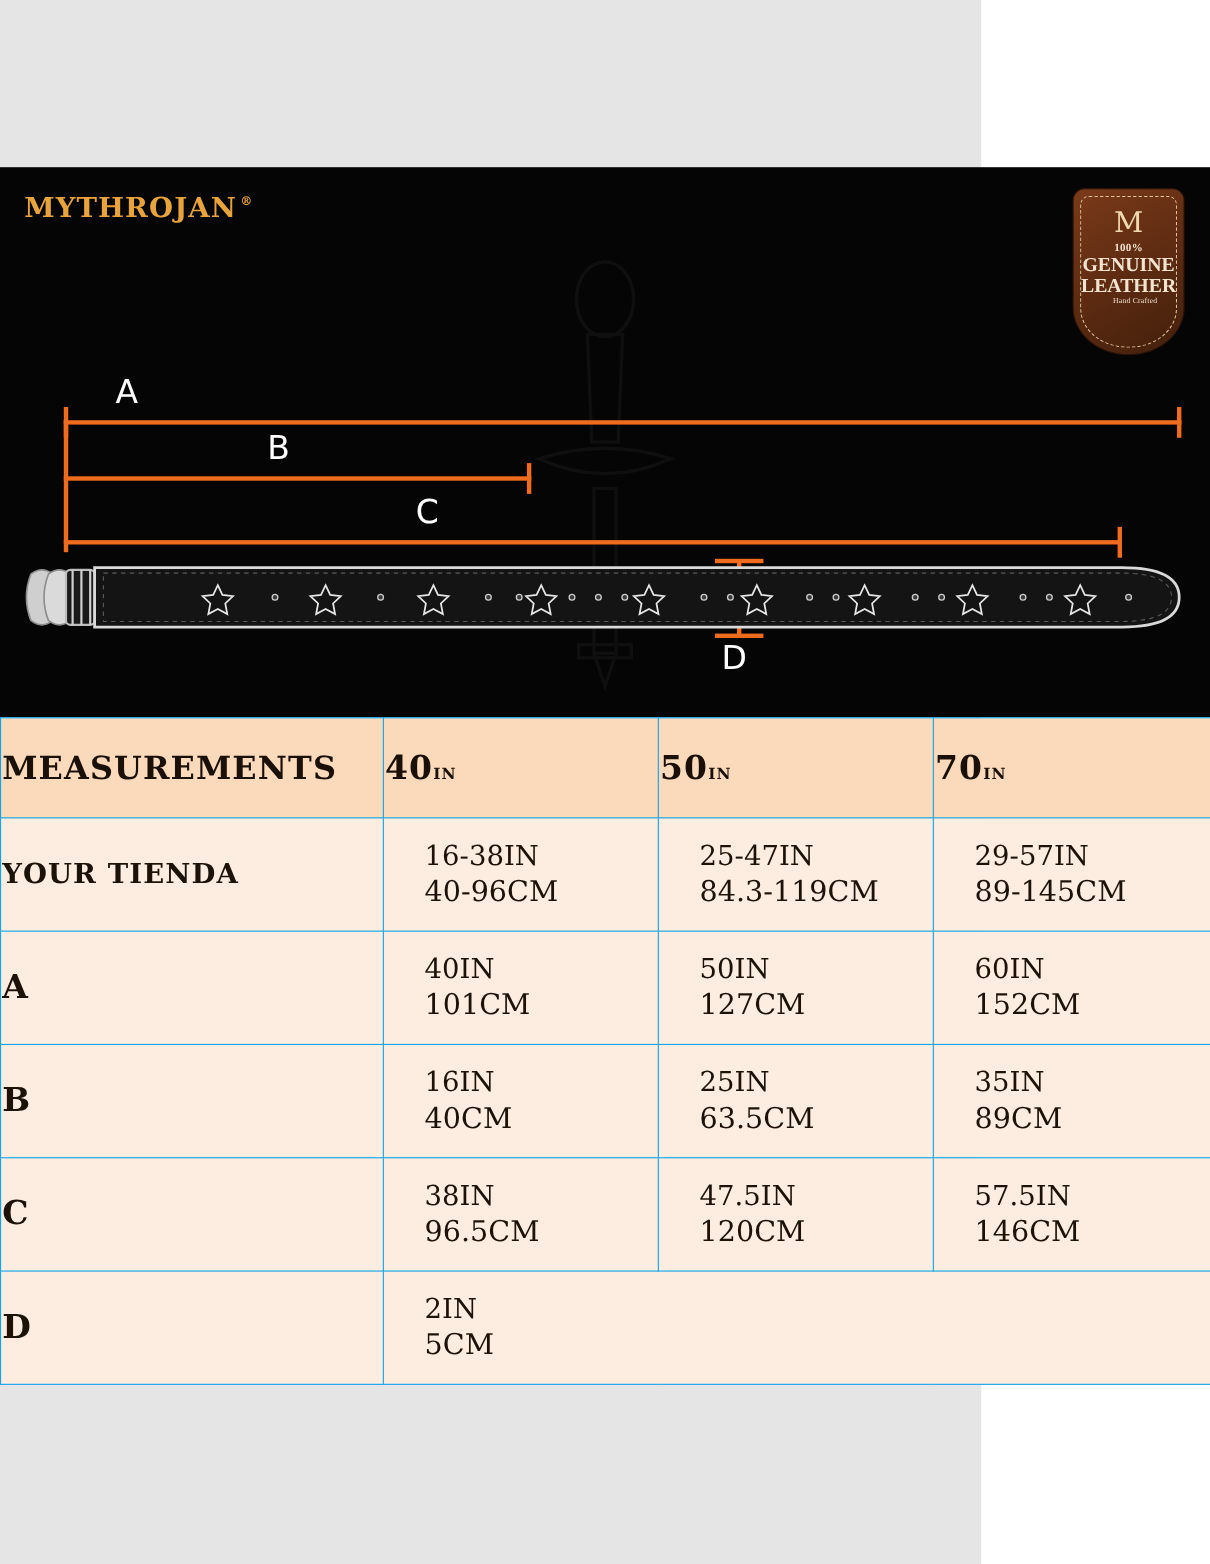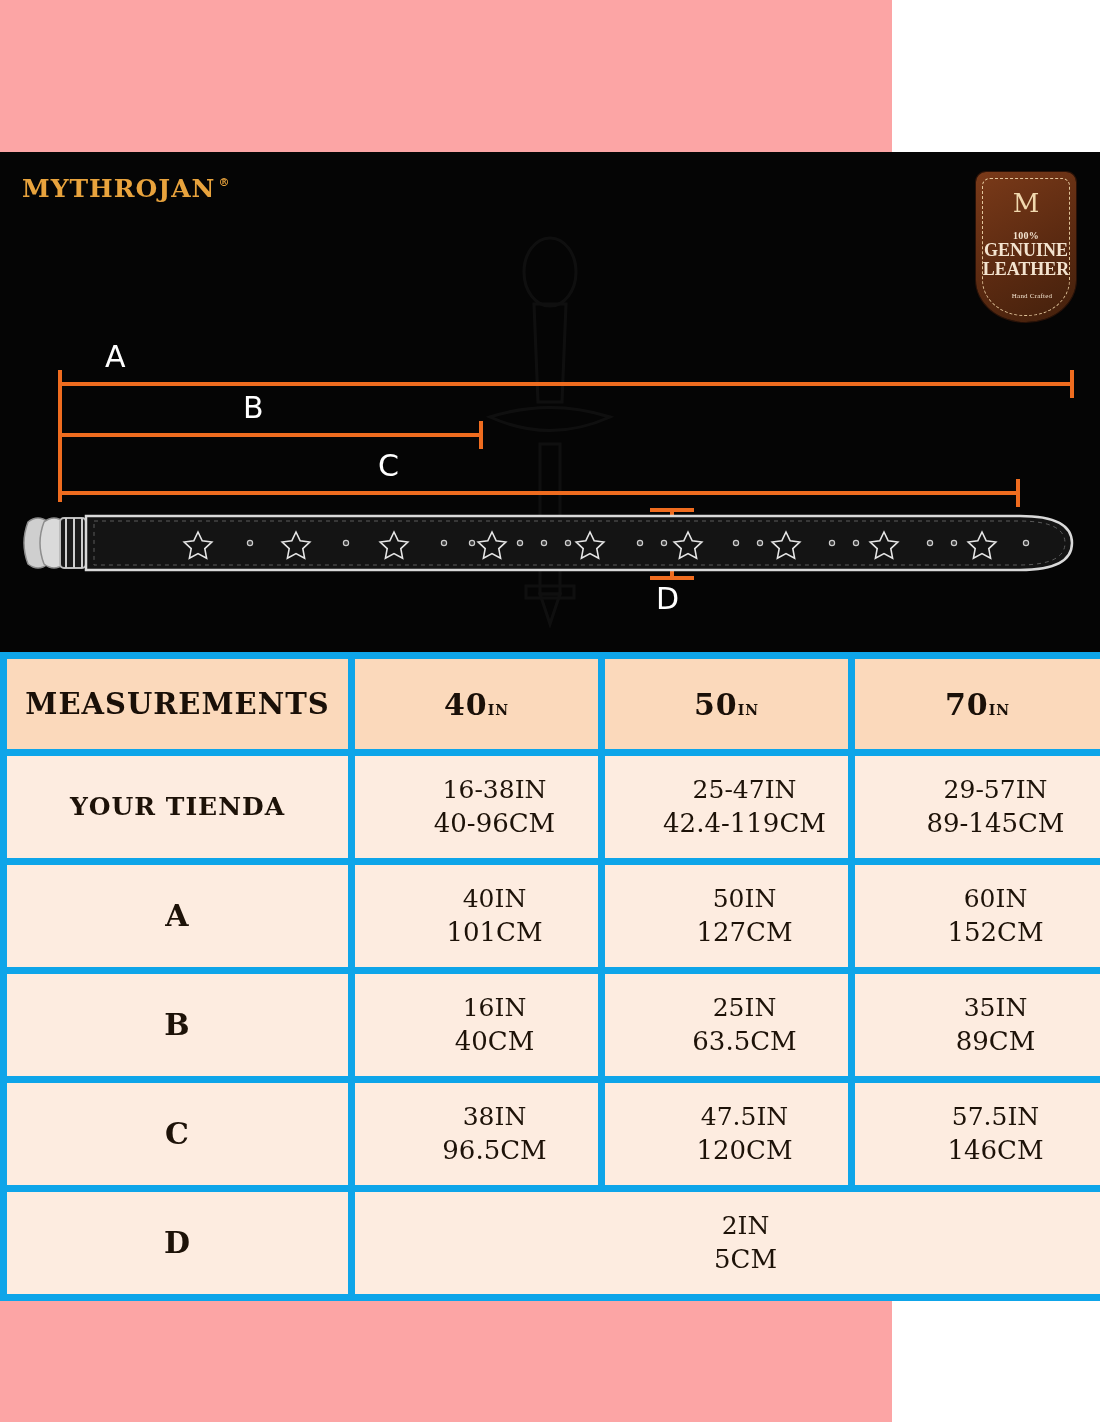--- a/index.html
+++ b/index.html
@@ -10,21 +10,21 @@
   body {
     width: 1100px;
     height: 1422px;
     font-family: "Liberation Serif", serif;
     overflow: hidden;
   }
   .page {
     position: relative;
     width: 892px;
     height: 1422px;
-    background: #fca5a5;
+    background: #e5e5e5;
   }
   
   .dark-panel {
     position: absolute;
     left: 0;
     top: 152px;
     width: 1100px;
     height: 500px;
     background: #050505;
     overflow: hidden;
@@ -74,23 +74,23 @@
     border: 1px dashed #e2c59b;
     border-radius: 8px 8px 48% 48% / 8px 8px 26% 26%;
   }
   .badge .bm {
     margin-top: 18px;
     font-family: "DejaVu Serif", serif;
     font-size: 26px;
     color: #f0d8ae;
     line-height: 1;
   }
-  .badge .b1 { font-size: 10px; font-weight: bold; margin-top: 14px; letter-spacing: .3px;}
+  .badge .b1 { font-size: 10px; font-weight: bold; margin-top: 4px; letter-spacing: .3px;}
   .badge .b2 { font-size: 18px; font-weight: bold; line-height: 1.05;}
-  .badge .b3 { font-size: 7px; margin-top: 13px; letter-spacing: .2px; padding-left: 12px;}
+  .badge .b3 { font-size: 7px; margin-top: 0; letter-spacing: .2px; padding-left: 12px;}
 
   
   .mline { position: absolute; background: #ef6c1f; }
   .lbl {
     position: absolute;
     color: #ffffff;
     font-family: "DejaVu Sans", sans-serif;
     font-size: 30px;
     line-height: 1;
   }
@@ -109,22 +109,22 @@
     left: 0;
     top: 652px;
     width: 1100px;
   }
   table.size-table {
     border-collapse: collapse;
     width: 1100px;
     table-layout: fixed;
   }
   table.size-table td, table.size-table th {
-    border: 7px solid #0ea5e9;
-    text-align: center;
+    border: 1px solid #0ea5e9;
+    text-align: left;
     vertical-align: middle;
     font-family: "DejaVu Serif", serif;
   }
   .hdr-row td {
     background: #fbd9bb;
     height: 88px;
     font-weight: bold;
     color: #1a1008;
     font-size: 30px;
     letter-spacing: 1px;
@@ -287,21 +287,21 @@
         </tr>
 
         <tr class="body-row">
           <td class="rowlabel">YOUR TIENDA</td>
           <td>
             <span class="cell-line">16-38IN</span>
             <span class="cell-line cm">40-96CM</span>
           </td>
           <td>
             <span class="cell-line">25-47IN</span>
-            <span class="cell-line cm">42.4-119CM</span>
+            <span class="cell-line cm">84.3-119CM</span>
           </td>
           <td>
             <span class="cell-line">29-57IN</span>
             <span class="cell-line cm">89-145CM</span>
           </td>
         </tr>
 
         <tr class="body-row">
           <td class="rowlabel letter">A</td>
           <td>

